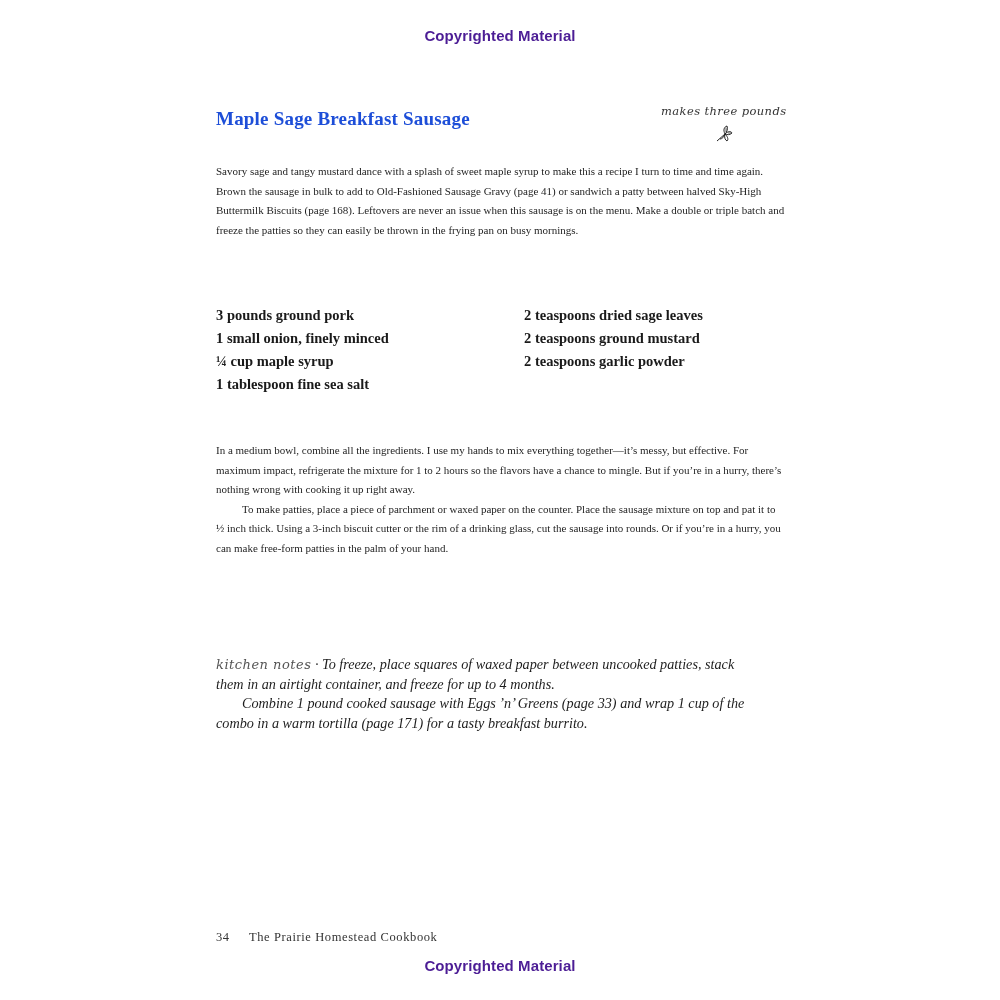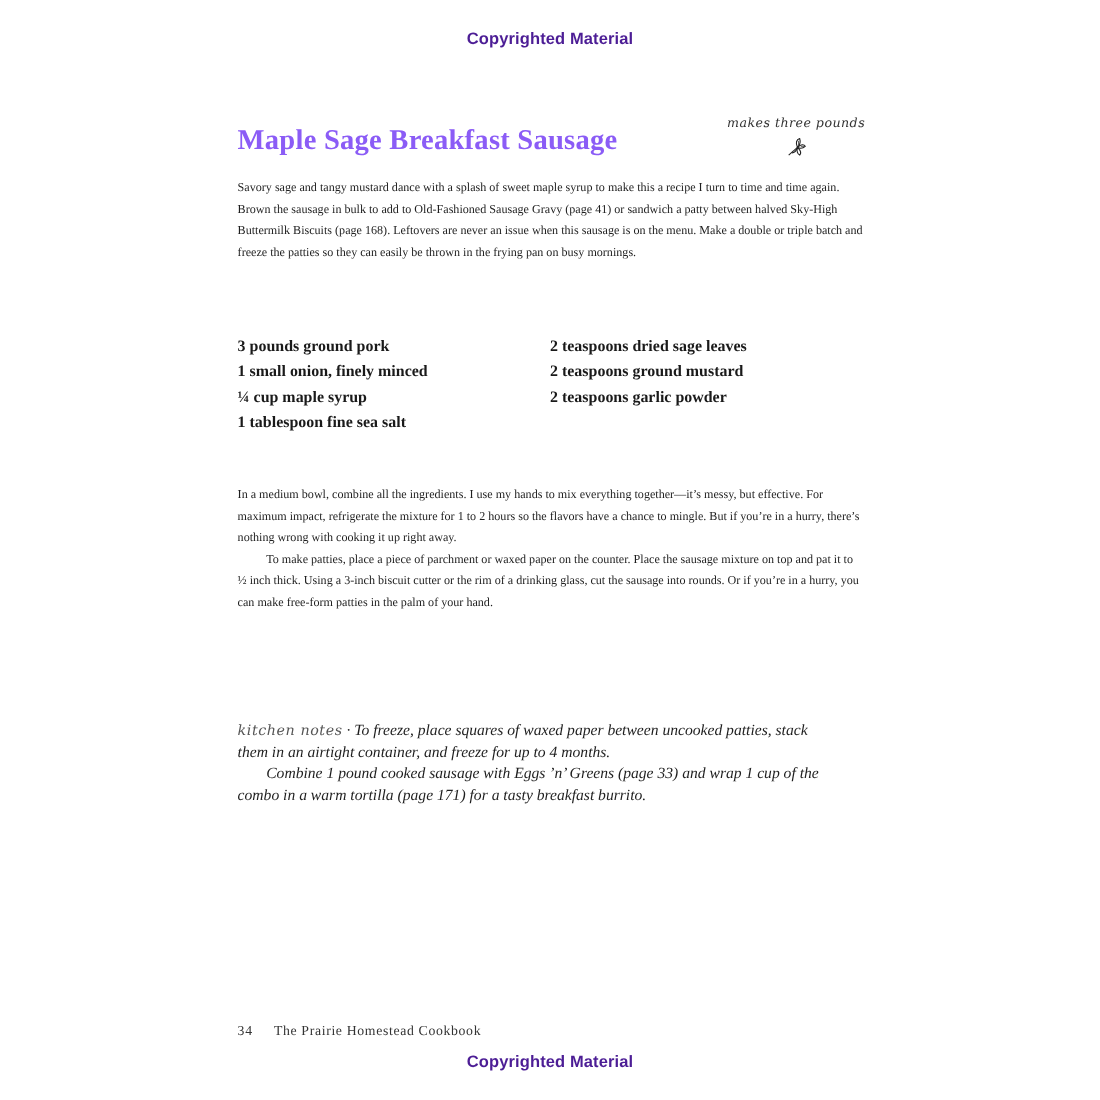--- a/index.html
+++ b/index.html
@@ -27,22 +27,22 @@
       letter-spacing: 0.1px;
     }
     .watermark.top { top: 27px; }
     .watermark.bottom { top: 957px; }
 
     .title {
       position: absolute;
       left: 216px;
       top: 95px;
       font-family: "Liberation Serif", "DejaVu Serif", serif;
-      font-size: 26px;
-      color: #8b5cf6;
+      font-size: 19px;
+      color: #1d4ed8;
       letter-spacing: 0.2px;
       white-space: nowrap;
     }
     .yield {
       position: absolute;
       left: 661px;
       top: 104px;
       display: flex;
       align-items: center;
       gap: 6px;
@@ -78,21 +78,21 @@
       left: 216px;
       top: 306px;
       width: 560px;
       display: flex;
     }
     .ing-col {
       display: flex;
       flex-direction: column;
     }
     .ing-col.left { width: 284px; }
-    .ing-col.right { width: 200px; }
+    .ing-col.right { width: 200px; margin-left: 24px; }
     .ing-item {
       font-weight: bold;
       font-size: 14.5px;
       line-height: 18px;
       margin-bottom: 5px;
       color: #1a1a1a;
     }
 
     .method { top: 441px; }
     .method p {

